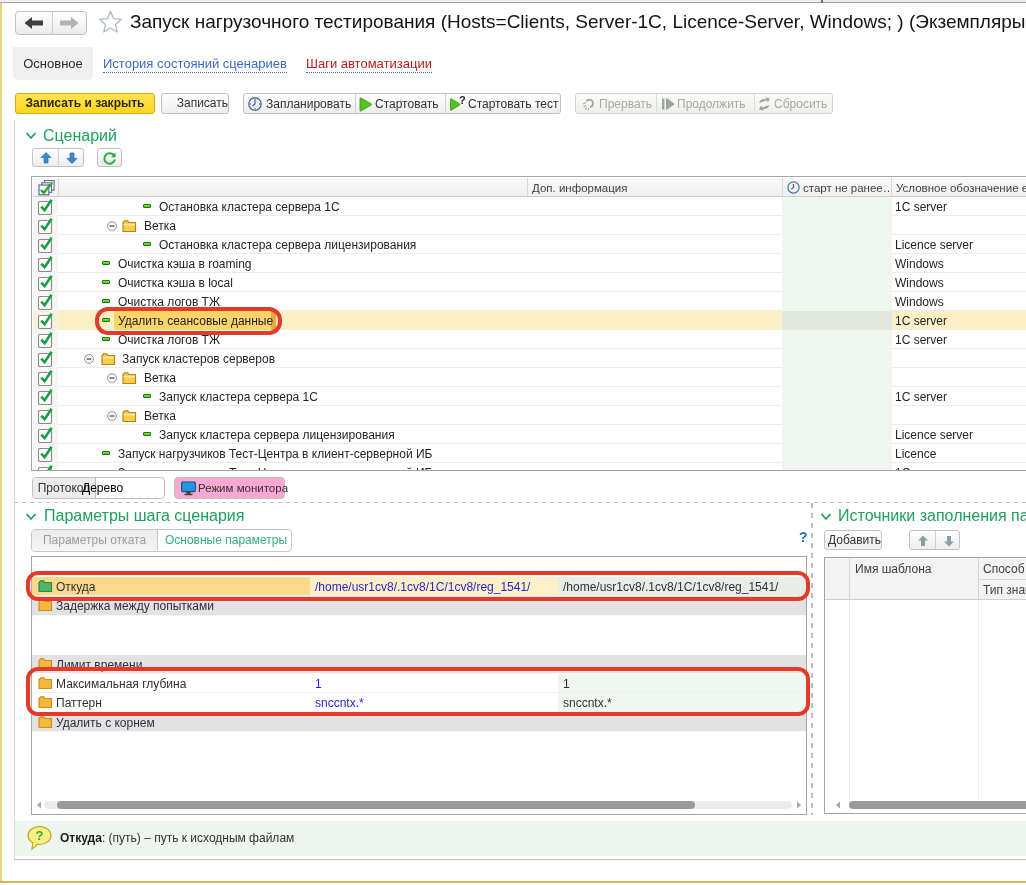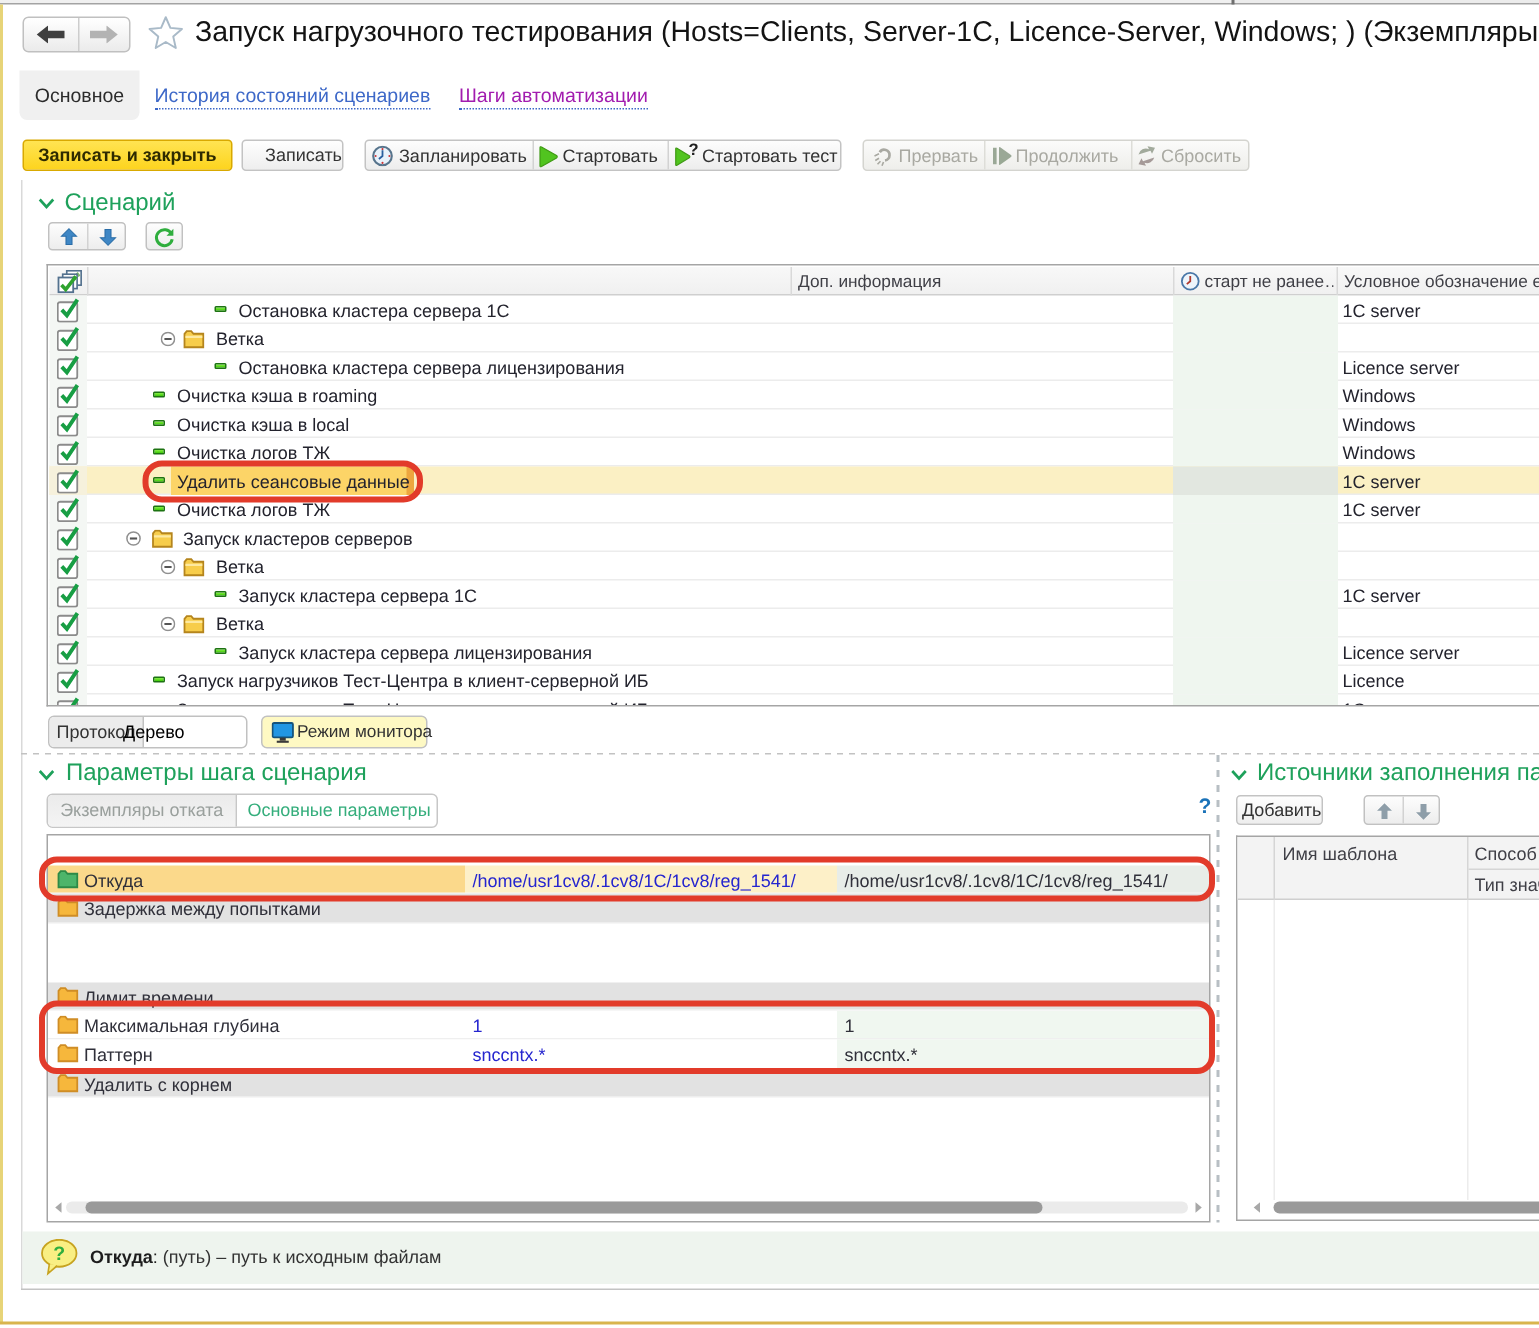--- a/index.html
+++ b/index.html
@@ -30,21 +30,21 @@
 </div>
 
 <svg class="abs" style="left:98px;top:10px" width="25" height="24" viewBox="0 0 25 24">
 <path d="M12.5 1.5 L15.6 8.6 L23.3 9.3 L17.5 14.4 L19.2 22 L12.5 18 L5.8 22 L7.5 14.4 L1.7 9.3 L9.4 8.6 Z" fill="#fff" stroke="#a9bac8" stroke-width="1.3" stroke-linejoin="round"></path>
     </svg>
 
 <div class="abs" style="left:130px;top:11px;width:896px;height:26px;font-size:19px;color:#131313;white-space:nowrap;overflow:hidden">Запуск нагрузочного тестирования (Hosts=Clients, Server-1C, Licence-Server, Windows; ) (Экземпляры</div>
 
 <div class="abs" style="left:13px;top:47px;width:80px;height:33px;background:#f0f0f0;border-radius:0 0 5px 5px;text-align:center;font-size:13px;color:#2b2b2b;line-height:33px">Основное</div>
 <div class="abs" style="left:103px;top:56px;font-size:13px;color:#3d68c8;border-bottom:1px dotted #3d68c8;padding-bottom:1px">История состояний сценариев</div>
-<div class="abs" style="left:306px;top:56px;font-size:13px;color:#a21caf;border-bottom:1px dotted #3d68c8;padding-bottom:1px">Шаги автоматизации</div>
+<div class="abs" style="left:306px;top:56px;font-size:13px;color:#b91c1c;border-bottom:1px dotted #3d68c8;padding-bottom:1px">Шаги автоматизации</div>
 
 <div class="abs" style="left:15px;top:93px;width:140px;height:21px;background:linear-gradient(#ffe452,#fdd41e);border:1px solid #d9a900;border-radius:3px;font-weight:bold;font-size:12px;color:#2e2a00;text-align:center;line-height:19px">Записать и закрыть</div>
 <div class="abs btn" style="left:161px;top:93px;width:68px;height:21px;line-height:19px">Записать</div>
 
 <div class="abs" style="left:243px;top:93px;width:318px;height:21px;border:1px solid #c3c3c3;border-radius:3px;background:linear-gradient(#fdfdfd,#ededed)">
   <div class="abs" style="left:111px;top:0;width:1px;height:19px;background:#d2d2d2"></div>
   <div class="abs" style="left:201px;top:0;width:1px;height:19px;background:#d2d2d2"></div>
   <svg class="abs" style="left:4px;top:2.5px" width="14" height="14" viewBox="0 0 14 14">
     <circle cx="7" cy="7" r="6.2" fill="#e8f2fb" stroke="#57748c" stroke-width="1.4"></circle>
     <circle cx="7" cy="2.4" r="0.7" fill="#c33"></circle>
@@ -324,40 +324,40 @@
 <div class="abs rtxt" style="left:86px;top:289px">Запуск нагрузчиков Тест-Центра  в клиент-серверной ИБ</div>
 <div class="abs rtxt" style="left:863px;top:289px">1C server</div>
 
 <div class="abs" style="left:63px;top:130px;width:187px;height:28px;border:4px solid #e23b2a;border-radius:13px"></div>
 </div>
 
 <div class="abs" style="left:32px;top:477px;width:133px;height:22px;border:1px solid #c1c1c1;border-radius:4px;background:#fff;overflow:hidden">
   <div class="abs" style="left:0;top:0;width:63px;height:22px;background:#ececec;border-right:1px solid #c1c1c1;text-align:center;line-height:20px;color:#333">Протокол</div>
   <div class="abs" style="left:49px;top:0;width:69px;height:22px;text-align:left;line-height:20px;color:#000000">Дерево</div>
 </div>
-<div class="abs" style="left:174px;top:477px;width:111px;height:22px;border:1px solid #c1c1c1;border-radius:4px;background:#fef9c3">
+<div class="abs" style="left:174px;top:477px;width:111px;height:22px;border:1px solid #c1c1c1;border-radius:4px;background:#f9a8d4">
   <svg class="abs" style="left:6px;top:3px" width="15" height="15" viewBox="0 0 15 15">
     <rect x="0.7" y="1" width="13.6" height="9.6" rx="1" fill="#2196e3" stroke="#14537c" stroke-width="1.2"></rect>
     <rect x="5.5" y="10.8" width="4" height="2" fill="#3a3a3a"></rect>
     <rect x="3.5" y="12.8" width="8" height="1.4" fill="#3a3a3a"></rect>
       </svg>
   <div class="abs" style="left:23px;top:3.5px;color:#333;white-space:nowrap;font-size:11.5px">Режим монитора</div>
 </div>
 
 <div class="abs" style="left:14px;top:502px;width:1012px;height:1px;background:repeating-linear-gradient(90deg,#c2c2c2 0 4px,transparent 4px 8px)"></div>
 <div class="abs" style="left:811px;top:503px;width:1.5px;height:312px;background:repeating-linear-gradient(180deg,#b8bfc4 0 5px,transparent 5px 10px)"></div>
 
 <svg class="abs" style="left:25px;top:512px" width="12" height="9" viewBox="0 0 12 9">
       <path d="M1.5 2 L6 7 L10.5 2" fill="none" stroke="#1ea15b" stroke-width="1.8"></path>
     </svg>
 <div class="abs green" style="left:44px;top:507px;font-size:16px">Параметры шага сценария</div>
 <div class="abs" style="left:799px;top:529px;font-size:14px;font-weight:bold;color:#1a72b8">?</div>
 
 <div class="abs" style="left:31px;top:529px;width:261px;height:23px;border:1px solid #c7c7c7;border-radius:4px;background:#fff;overflow:hidden">
-  <div class="abs" style="left:0;top:0;width:126px;height:23px;background:linear-gradient(#ebebeb,#f5f5f5);border-right:1px solid #c7c7c7;text-align:center;line-height:21px;color:#9aa09d">Экземпляры отката</div>
+  <div class="abs" style="left:0;top:0;width:126px;height:23px;background:linear-gradient(#ebebeb,#f5f5f5);border-right:1px solid #c7c7c7;text-align:center;line-height:21px;color:#9aa09d">Параметры отката</div>
   <div class="abs" style="left:127px;top:0;width:134px;height:23px;text-align:center;line-height:21px;color:#35ae7c">Основные параметры</div>
 </div>
 
 <div class="abs" style="left:31px;top:556px;width:776px;height:259px;border:1px solid #a5a5a5;background:#fff"></div>
 <div class="abs" style="left:32px;top:577.0px;width:774px;height:19.4px;border-bottom:1px solid #efefef">
 <div class="abs" style="left:0;top:0;width:278px;height:100%;background:#fbd98b"></div>
 <div class="abs" style="left:278px;top:0;width:248px;height:100%;background:#fdf0c8"></div>
 <div class="abs" style="left:526px;top:0;width:248px;height:100%;background:#e8ede8"></div>
 <svg class="abs" style="left:6px;top:3px" width="15" height="13" viewBox="0 0 15 13">
         <path d="M1 3.5 L1 11.5 L13.5 11.5 L13.5 2.5 L7 2.5 L5.5 0.8 L2.5 0.8 L1 2.6 Z" fill="#4db56a" stroke="#2e8a47" stroke-width="1.2"></path>

